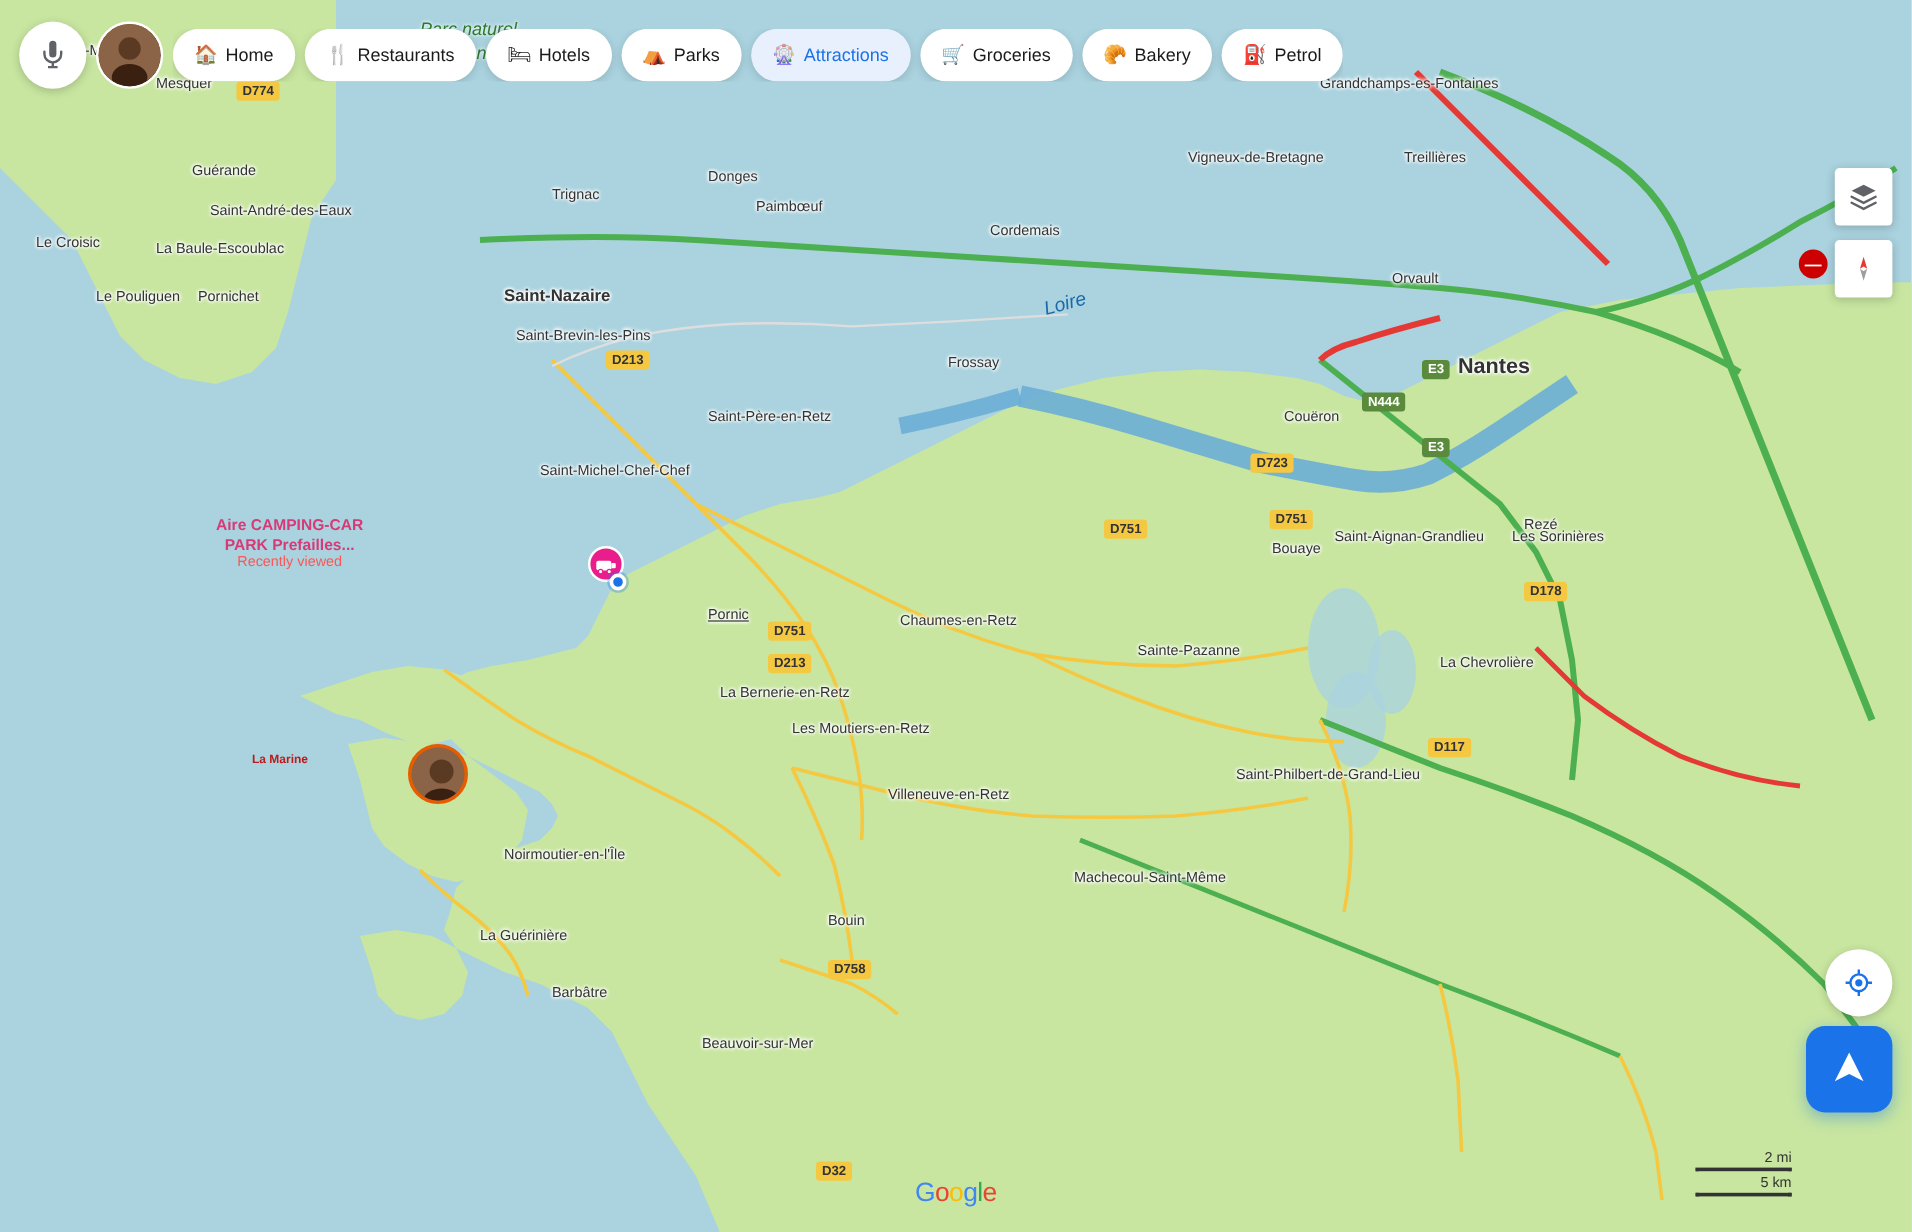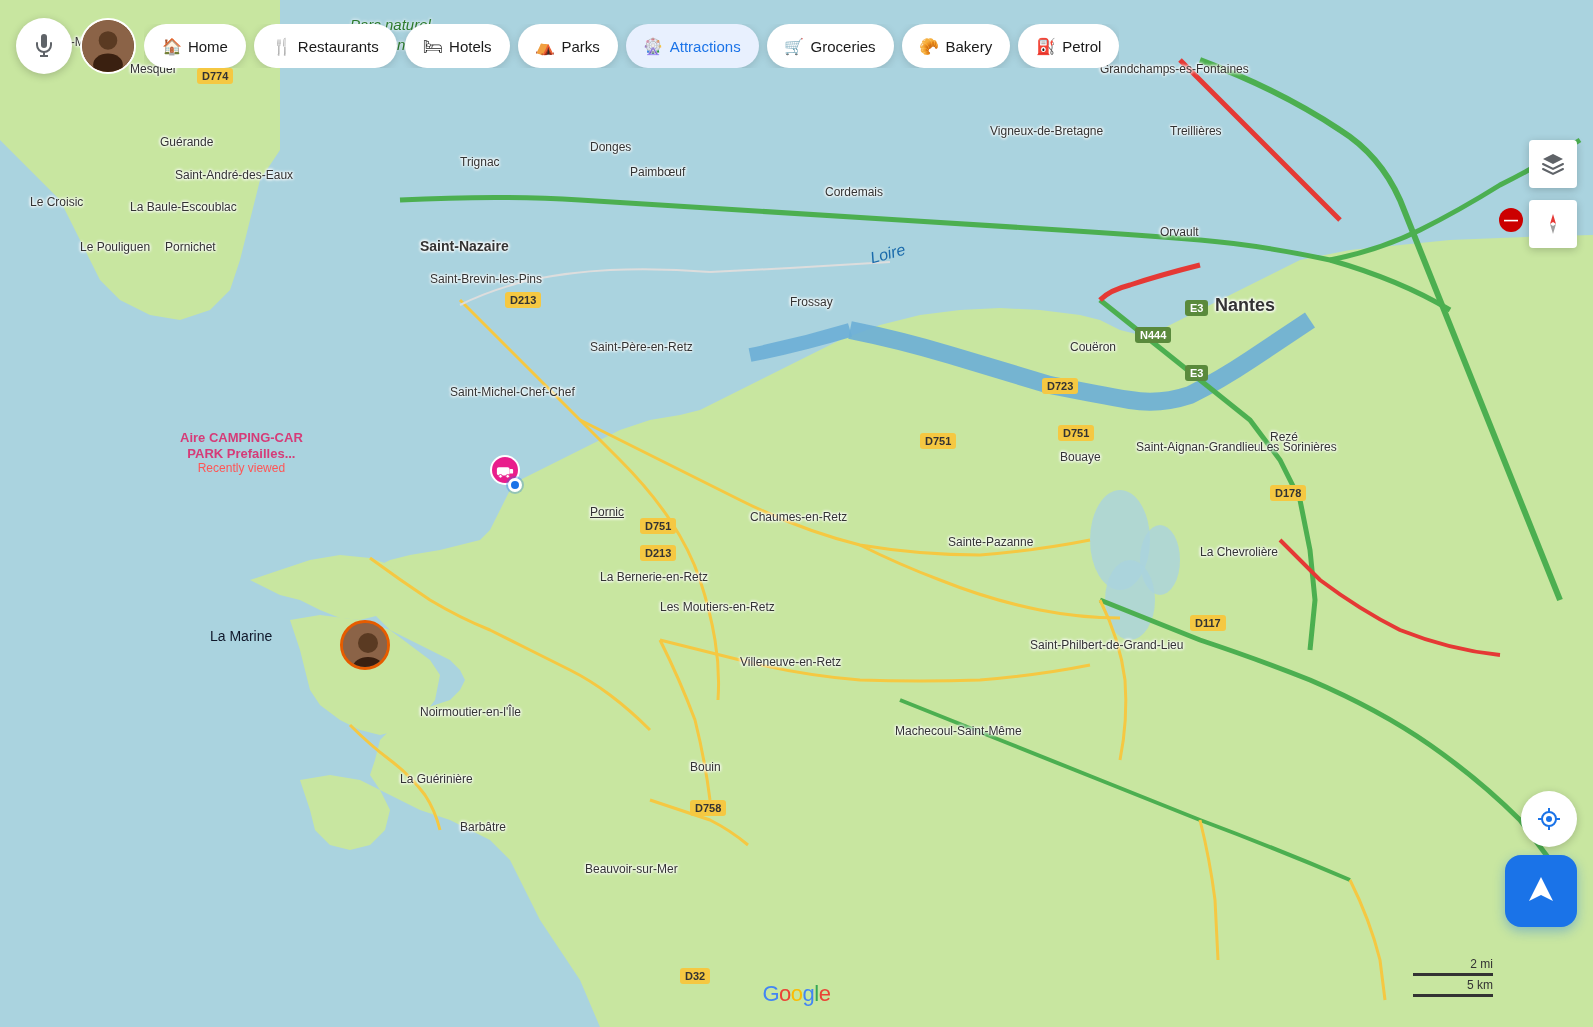--- a/index.html
+++ b/index.html
@@ -247,23 +247,23 @@
       border: 3px solid white;
       z-index: 8;
       box-shadow: 0 0 0 2px rgba(26,115,232,0.3);
     }
 
     
     .la-marine-label {
       position: absolute;
       left: 210px; top: 628px;
       z-index: 8;
-      font-size: 14px;
-      font-weight: 400;
-      color: #0f172a;
+      font-size: 10px;
+      font-weight: 700;
+      color: #b91c1c;
     }
 
     .la-marine-pin {
       position: absolute;
       left: 340px; top: 620px;
       width: 50px; height: 50px;
       border-radius: 50%;
       overflow: hidden;
       border: 3px solid #e65c00;
       z-index: 9;
@@ -448,21 +448,21 @@
   <div class="map-label" style="left:130px;top:200px;">La Baule-Escoublac</div>
   <div class="map-label" style="left:165px;top:240px;">Pornichet</div>
   <div class="map-label" style="left:430px;top:272px;">Saint-Brevin-les-Pins</div>
   <div class="map-label" style="left:450px;top:385px;">Saint-Michel-Chef-Chef</div>
   <div class="map-label" style="left:590px;top:340px;">Saint-Père-en-Retz</div>
   <div class="map-label" style="left:600px;top:570px;">La Bernerie-en-Retz</div>
   <div class="map-label" style="left:660px;top:600px;">Les Moutiers-en-Retz</div>
   <div class="map-label" style="left:740px;top:655px;">Villeneuve-en-Retz</div>
   <div class="map-label" style="left:750px;top:510px;">Chaumes-en-Retz</div>
   <div class="map-label" style="left:900px;top:535px;padding-left:48px;">Sainte-Pazanne</div>
-  <div class="map-label" style="left:1124px;top:440px;padding-left:12px;">Saint-Aignan-Grandlieu</div>
+  <div class="map-label" style="left:1100px;top:440px;padding-left:12px;">Saint-Aignan-Grandlieu</div>
   <div class="map-label" style="left:1200px;top:545px;">La Chevrolière</div>
   <div class="map-label" style="left:1030px;top:638px;">Saint-Philbert-de-Grand-Lieu</div>
   <div class="map-label" style="left:895px;top:724px;">Machecoul-Saint-Même</div>
   <div class="map-label" style="left:690px;top:760px;">Bouin</div>
   <div class="map-label" style="left:460px;top:820px;">Barbâtre</div>
   <div class="map-label" style="left:400px;top:772px;">La Guérinière</div>
   <div class="map-label" style="left:585px;top:862px;">Beauvoir-sur-Mer</div>
   <div class="map-label" style="left:1260px;top:440px;">Les Sorinières</div>
   <div class="map-label" style="left:1160px;top:225px;">Orvault</div>
   <div class="map-label" style="left:990px;top:124px;">Vigneux-de-Bretagne</div>

